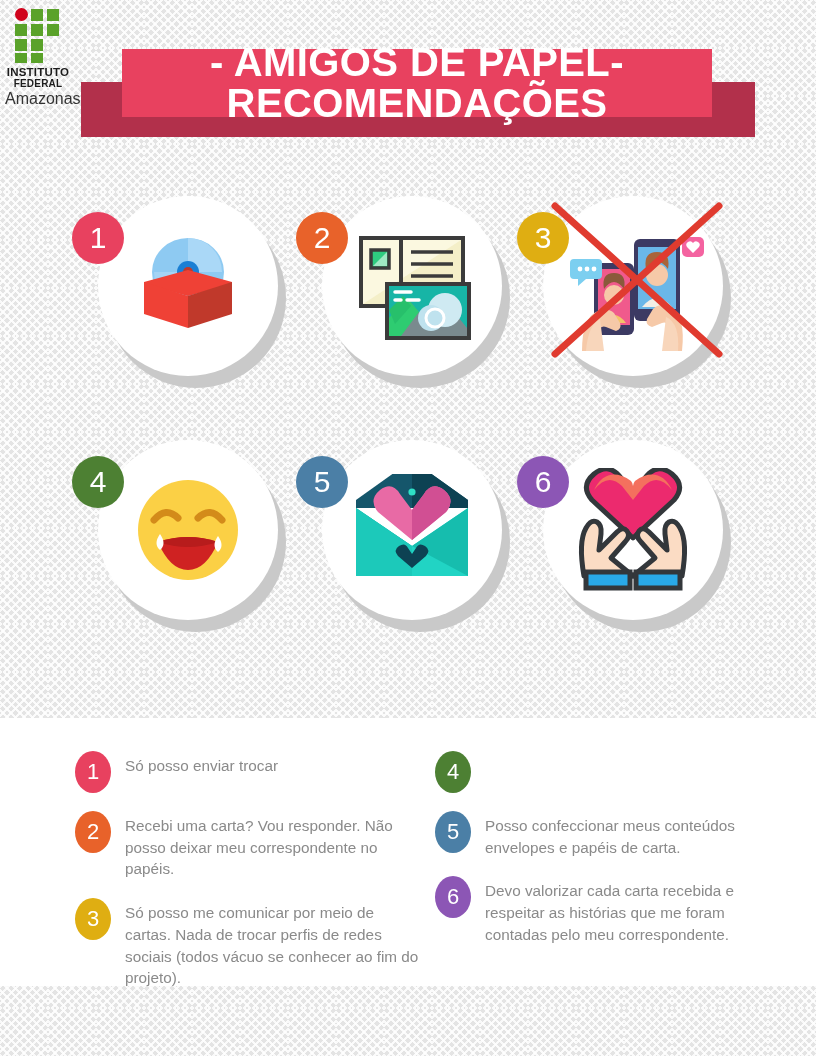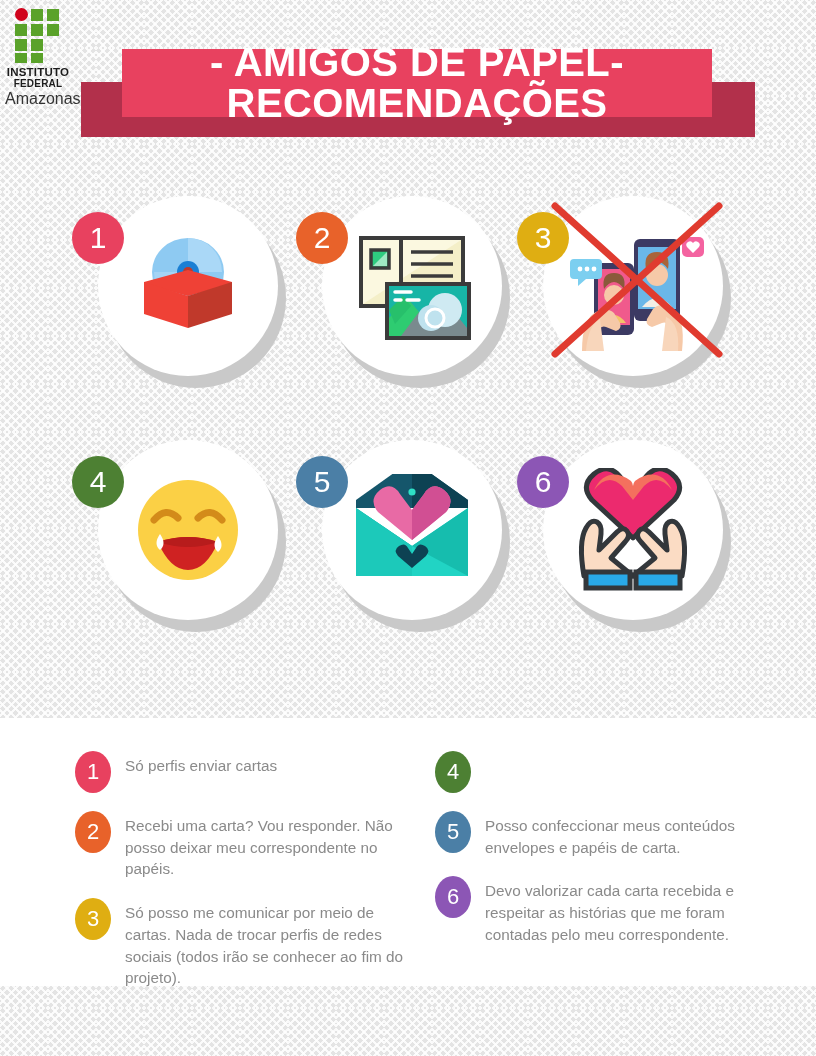--- a/index.html
+++ b/index.html
@@ -369,33 +369,33 @@
     </div>
   </div>
 
   <div id="list-panel">
 
     <div class="list-col" id="col-left">
       <div class="list-item">
         <div class="list-badge" style="background:#e8415f;">
           <span>1</span>
         </div>
-        <div class="list-text">Só perfis enviar cartas</div>
+        <div class="list-text">Só posso enviar trocar</div>
       </div>
       <div class="list-item">
         <div class="list-badge" style="background:#e8622a;">
           <span>2</span>
         </div>
         <div class="list-text">Recebi uma carta? Vou responder. Não posso deixar meu correspondente no papéis.</div>
       </div>
       <div class="list-item">
         <div class="list-badge" style="background:#dfae12;">
           <span>3</span>
         </div>
-        <div class="list-text">Só posso me comunicar por meio de cartas. Nada de trocar perfis de redes sociais (todos irão se conhecer ao fim do projeto).</div>
+        <div class="list-text">Só posso me comunicar por meio de cartas. Nada de trocar perfis de redes sociais (todos vácuo se conhecer ao fim do projeto).</div>
       </div>
     </div>
 
     <div class="list-col" id="col-right">
       <div class="list-item">
         <div class="list-badge" style="background:#4d8033;">
           <span>4</span>
         </div>
       </div>
       <div class="list-item">

